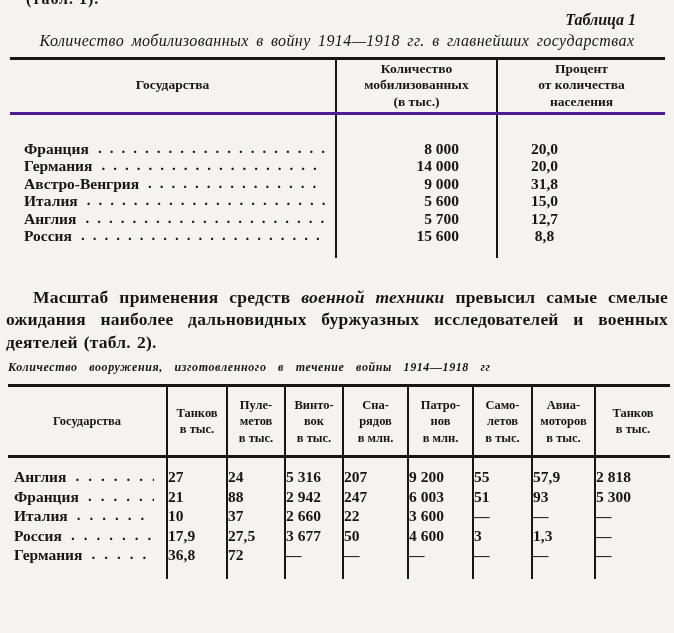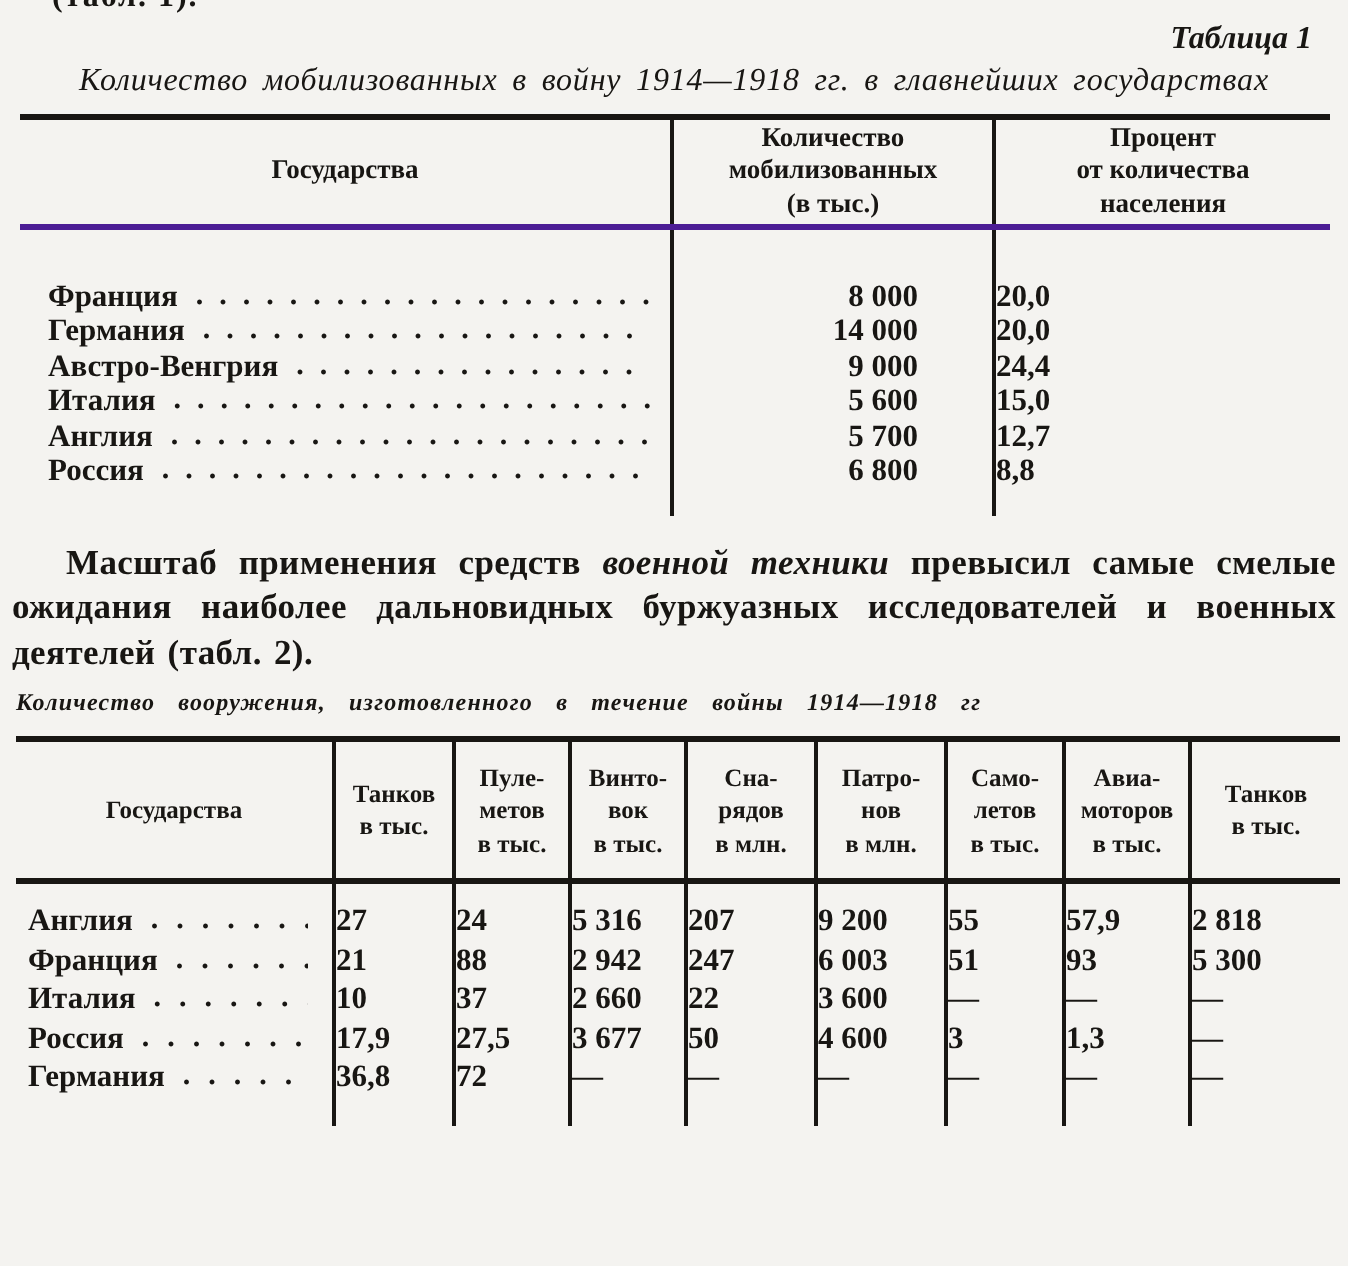--- a/index.html
+++ b/index.html
@@ -10,21 +10,21 @@
   }
   .page{position:absolute;inset:0;}
 
   
   .top-fragment{
     position:absolute;top:-10px;left:26px;
     font-size:16px;font-weight:bold;letter-spacing:1px;
   }
 
   .tbl-label{
-    text-align:right;padding-right:18px;
+    text-align:right;padding-right:38px;
     font-style:italic;font-weight:bold;font-size:16px;
   }
   .t1-label{margin-top:11px;}
   .t1-title{
     width:610px;margin:3px auto 0;text-align:center;
     font-style:italic;font-weight:normal;font-size:16px;line-height:1.18;
     letter-spacing:0.4px;word-spacing:3px;
   }
 
   table{border-collapse:collapse;table-layout:fixed;}
@@ -35,31 +35,31 @@
   .t1 th{
     height:52px;vertical-align:middle;text-align:center;
     font-weight:bold;font-size:13.5px;line-height:1.25;
     white-space:pre-line;border-bottom:3px solid #4c1d95;
   }
   .t1 .vline,.t2 .vline{border-left:2px solid #181613;}
   .t1 td{font-weight:bold;font-size:15.5px;line-height:17.5px;}
   .t1 tbody tr:first-child td{padding-top:25px;}
   .t1 tbody tr:last-child td{padding-bottom:13px;}
   .t1 td.num{text-align:right;padding-right:37px;}
-  .t1 td.pct{text-align:left;padding-right:74px;}
+  .t1 td.pct{text-align:center;padding-right:74px;}
 
   .country-cell{display:flex;align-items:center;padding-left:14px;}
   .dots{
     flex:1;overflow:hidden;white-space:nowrap;
     margin:0 10px 0 9px;letter-spacing:8px;font-weight:bold;font-size:15px;
   }
 
   
   .para{
-    margin:12px 6px 0 6px;text-align:justify;text-indent:27px;
+    margin:28px 6px 0 6px;text-align:justify;text-indent:27px;
     font-size:17.5px;line-height:22.5px;font-weight:600;
     letter-spacing:0.2px;word-spacing:1.5px;font-family:Liberation Serif, serif;
   }
   .para .ital{font-style:italic;}
 
   .t2-label{margin-top:7px;}
   .t2-title{
     margin:7px 0 0 8px;font-style:italic;font-weight:bold;font-size:12px;
     letter-spacing:0.6px;word-spacing:8px;white-space:nowrap;
   }
@@ -127,21 +127,21 @@
         <td class="vline pct">20,0</td>
       </tr>
       <tr>
         <td>
             <div class="country-cell">
               <span>Австро-Венгрия</span>
               <span class="dots">........................................</span>
             </div>
           </td>
         <td class="vline num">9 000</td>
-        <td class="vline pct">24,4</td>
+        <td class="vline pct">31,8</td>
       </tr>
       <tr>
         <td>
             <div class="country-cell">
               <span>Италия</span>
               <span class="dots">........................................</span>
             </div>
           </td>
         <td class="vline num">5 600</td>
         <td class="vline pct">15,0</td>
@@ -156,21 +156,21 @@
         <td class="vline num">5 700</td>
         <td class="vline pct">12,7</td>
       </tr>
       <tr>
         <td>
             <div class="country-cell">
               <span>Россия</span>
               <span class="dots">........................................</span>
             </div>
           </td>
-        <td class="vline num">6 800</td>
+        <td class="vline num">15 600</td>
         <td class="vline pct">8,8</td>
       </tr>
     </tbody>
   </table>
 
   <p class="para"><span>Масштаб применения средств </span><span class="ital">военной техники</span><span> превысил самые смелые ожидания наиболее дальновидных буржуазных исследователей и военных деятелей (табл. 2).</span></p>
 
   <div class="t2-title">Количество вооружения, изготовленного в течение войны 1914—1918 гг</div>
 
   <table class="t2">

